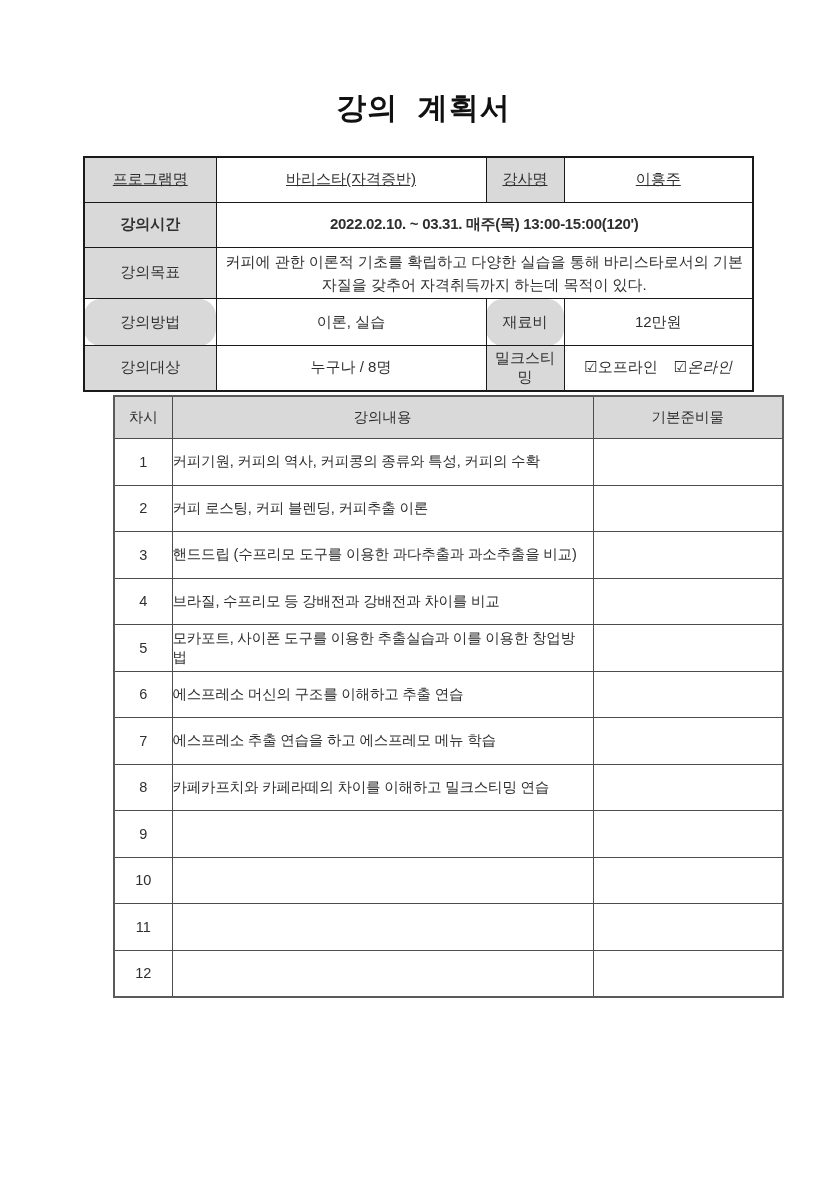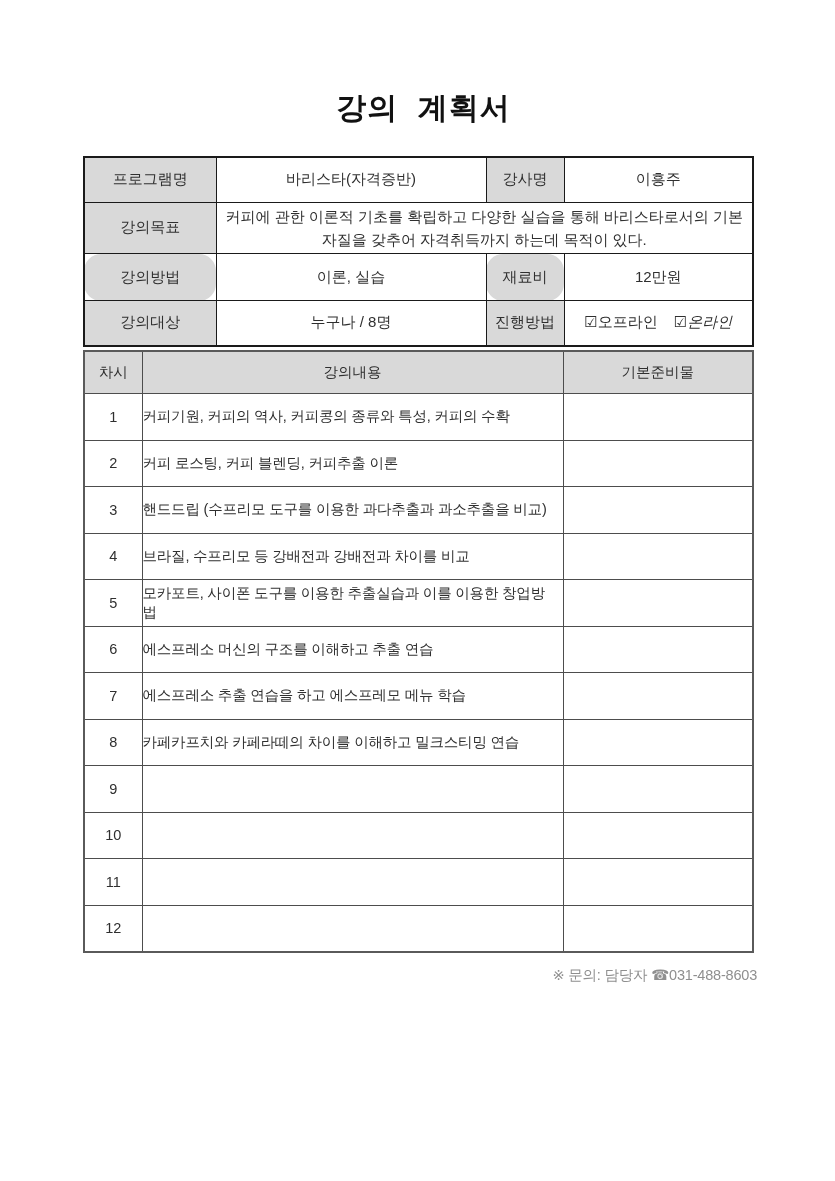--- a/index.html
+++ b/index.html
@@ -41,21 +41,21 @@
   .info-table td {
     border: 1px solid #1a1a1a;
     text-align: center;
     vertical-align: middle;
     font-size: 15px;
     padding: 2px 6px;
   }
   .info-table td.label {
     background: #d9d9d9;
   }
-  .info-table tr.r1 td { height: 45px; }
+  .info-table tr.r1 td { height: 45px; text-decoration: underline; }
   .info-table tr.r2 td { height: 45px; }
   .info-table tr.r3 td { height: 48px; }
   .info-table tr.r4 td { height: 47px; border-radius: 17px; }
   .info-table tr.r5 td { height: 45px; }
   .time-label {
     font-size: 19px;
     font-weight: bold;
   }
   .time-value {
     font-size: 17px;
@@ -66,20 +66,21 @@
     font-size: 14.5px;
     line-height: 1.55;
     padding: 2px 16px;
   }
   .mode-value span { display: inline-block; }
   .mode-value span + span { margin-left: 12px; font-style: italic; }
   
   .schedule-table {
     margin-top: 3px;
     border: 2px solid #5a5a5a;
+    margin-left: 30px;
   }
   .schedule-table th, .schedule-table td {
     border: 1px solid #4d4d4d;
     vertical-align: middle;
     font-size: 14.5px;
     font-weight: normal;
   }
   .schedule-table thead th {
     background: #d9d9d9;
     height: 43px;
@@ -119,34 +120,38 @@
           <col style="width:78px">
           <col style="width:189px">
       </colgroup>
       <tbody>
         <tr class="r1">
           <td class="label">프로그램명</td>
           <td class="value">바리스타(자격증반)</td>
           <td class="label">강사명</td>
           <td class="value">이흥주</td>
         </tr>
+        <tr class="r2">
+          <td class="label time-label">강의시간</td>
+          <td class="value time-value" colspan="3">2022.02.10. ~ 03.31. 매주(목) 13:00-15:00(120')</td>
+        </tr>
         <tr class="r3">
           <td class="label">강의목표</td>
           <td class="value goal-value" colspan="3">커피에 관한 이론적 기초를 확립하고 다양한 실습을 통해 바리스타로서의 기본자질을 갖추어 자격취득까지 하는데 목적이 있다.</td>
         </tr>
         <tr class="r4">
           <td class="label">강의방법</td>
           <td class="value">이론, 실습</td>
           <td class="label">재료비</td>
           <td class="value">12만원</td>
         </tr>
         <tr class="r5">
           <td class="label">강의대상</td>
           <td class="value">누구나 / 8명</td>
-          <td class="label">진행방법</td>
+          <td class="label">밀크스티밍</td>
           <td class="value mode-value">
             <span>☑오프라인</span>
             <span>☑온라인</span>
           </td>
         </tr>
       </tbody>
     </table>
 
     <table class="schedule-table">
       <colgroup>
@@ -220,15 +225,14 @@
         <tr>
           <td class="col-no">12</td>
           <td class="col-content"></td>
           <td class="col-materials"></td>
         </tr>
       </tbody>
     </table>
 
   </div>
 
-  <div class="footer">※ 문의: 담당자 ☎031-488-8603</div>
 
 </div>
 
 </body></html>

